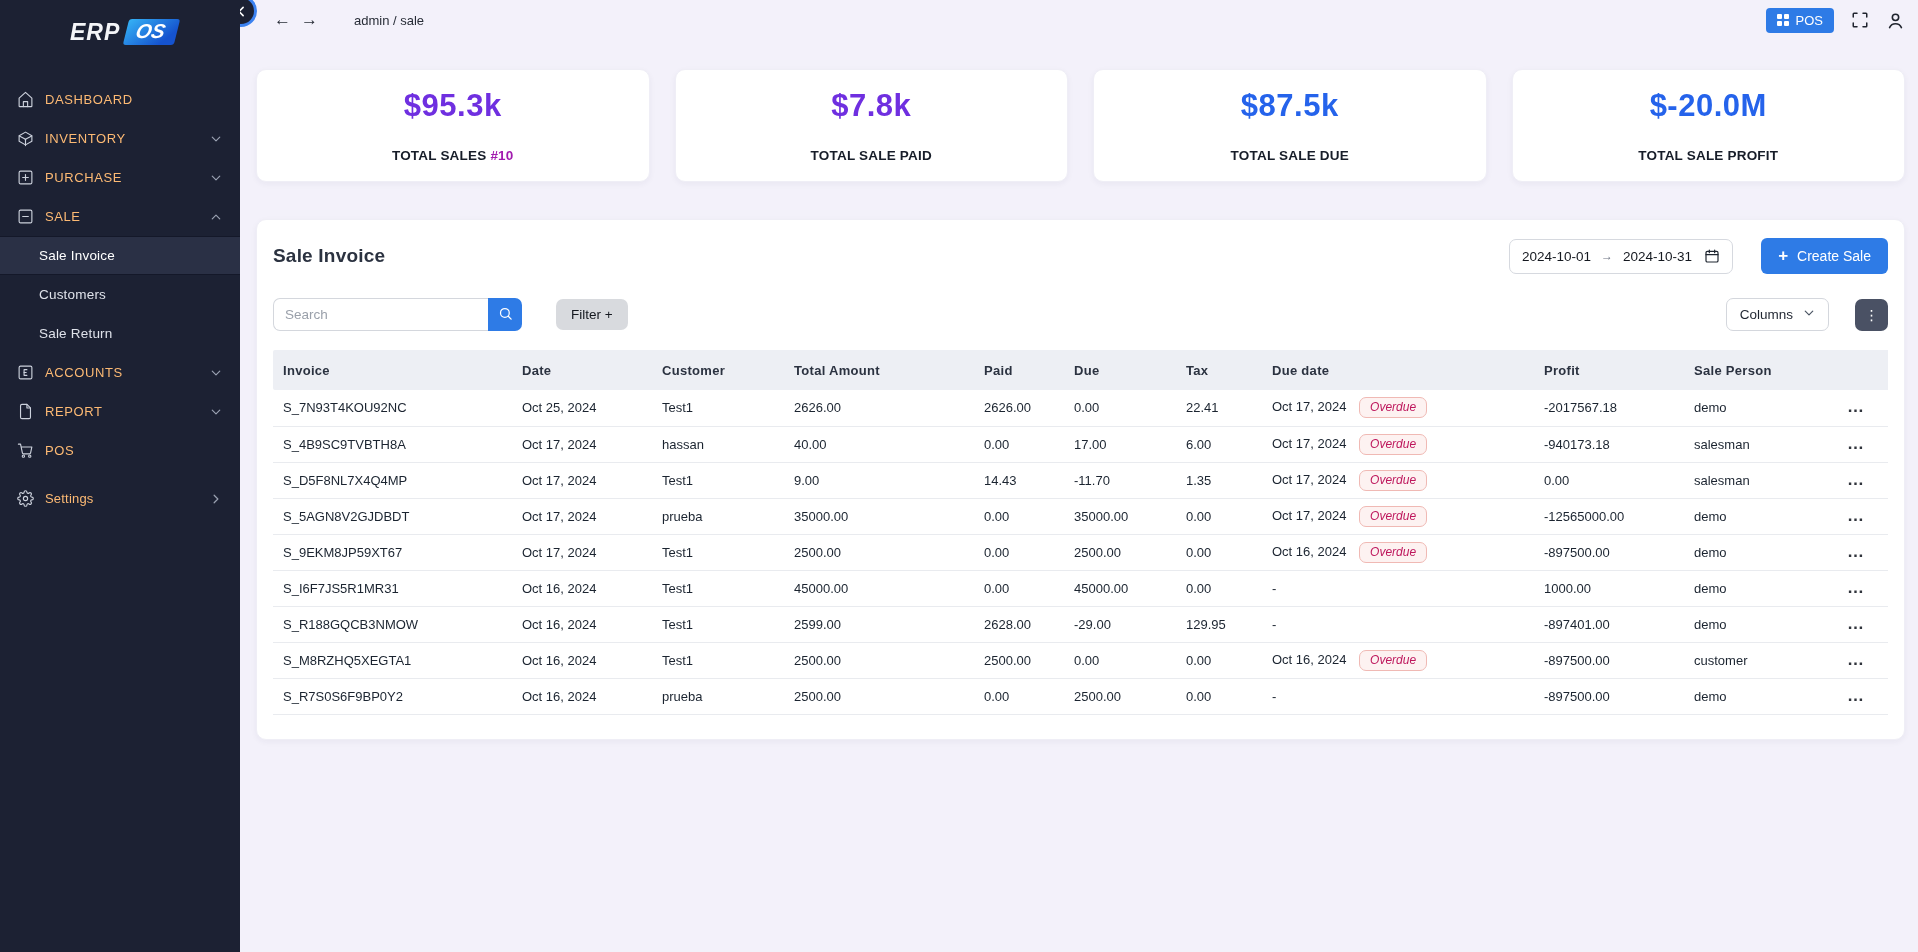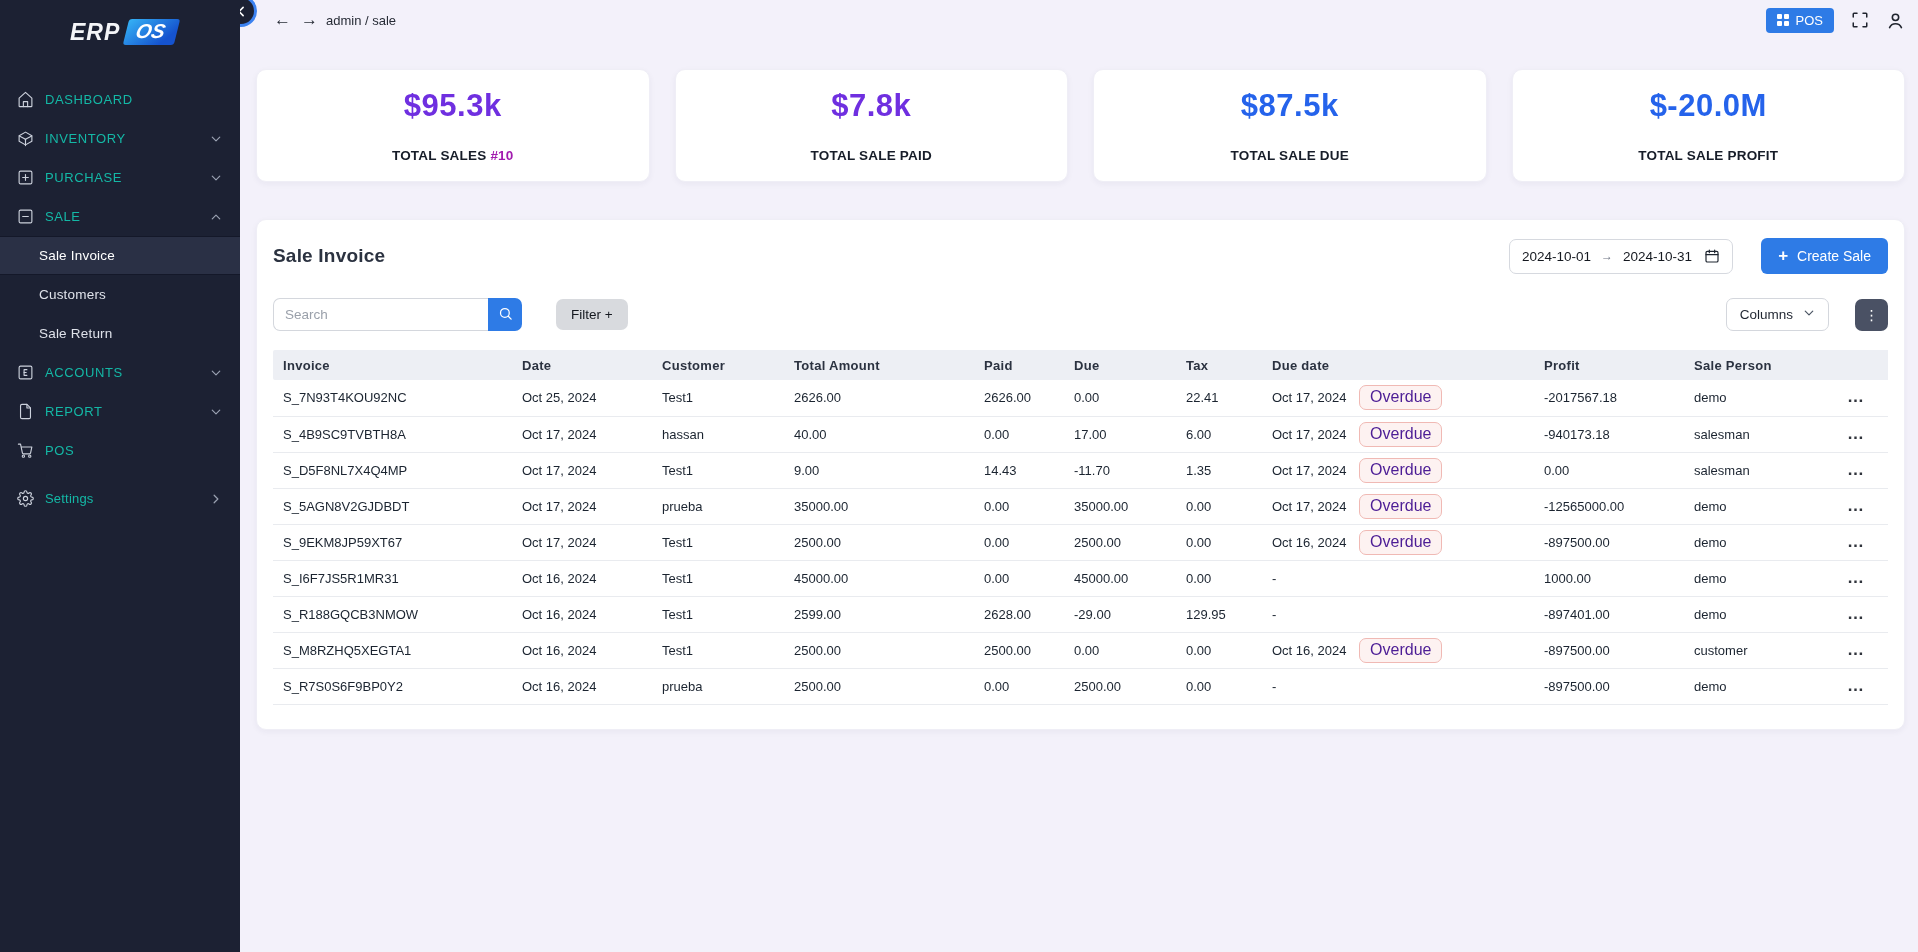--- a/index.html
+++ b/index.html
@@ -21,21 +21,21 @@
   .logo-erp { font-size:23px; font-weight:bold; letter-spacing:1px; color:#f4f5f8; font-style:italic; }
   .logo-os {
     margin-left:6px; padding:1px 12px 2px 10px;
     background:linear-gradient(135deg,#35b2f5 0%,#1553cf 80%);
     transform:skewX(-14deg); border-radius:3px;
     font-size:20px; font-weight:bold; font-style:italic; color:#fff;
   }
   .nav { margin-top:16px; }
   .nav-item {
     height:39px; display:flex; align-items:center; padding:0 18px 0 17px;
-    font-size:13px; letter-spacing:.6px; cursor:pointer; color:#14b8a6;
+    font-size:13px; letter-spacing:.6px; cursor:pointer; color:#fdba74;
   }
   .nav-item .icon { width:17px; height:17px; margin-right:11px; display:inline-flex; align-items:center; justify-content:center; color:#ccd1dc; }
   .nav-item .chev { margin-left:auto; color:#9aa1b2; display:inline-flex; }
   .sub-item {
     height:39px; display:flex; align-items:center; padding-left:39px;
     font-size:13.5px; color:#dfe2ea; cursor:pointer; letter-spacing:.2px;
   }
   .sub-item.active {
     background:#2a3045;
     border-top:1px solid #141829; border-bottom:1px solid #141829;
@@ -49,21 +49,21 @@
 
   
   .topbar { height:40px; display:flex; align-items:center; padding:0 16px 0 0; position:relative; }
   .collapse-btn {
     position:absolute; left:-15px; top:-5px; width:32px; height:32px; border-radius:50%;
     background:#1c2133; border:3px solid #3c82f0; color:#fff;
     display:flex; align-items:center; justify-content:center; cursor:pointer; font-size:14px;
   }
   .nav-arrow { font-size:17px; color:#272c36; margin-left:10px; cursor:pointer; }
   .nav-arrow.first { margin-left:34px; }
-  .breadcrumb { margin-left:8px; font-size:13px; color:#272c36; }
+  .breadcrumb { margin-left:36px; font-size:13px; color:#272c36; }
   .topbar-right { margin-left:auto; display:flex; align-items:center; gap:17px; }
   .pos-btn {
     background:#2e7be6; color:#fff; border:none; border-radius:4px;
     height:25px; padding:0 11px; font-size:13px; display:flex; align-items:center; gap:7px; cursor:pointer;
   }
   .grid-ico { display:grid; grid-template-columns:5px 5px; grid-template-rows:5px 5px; gap:2px; }
   .grid-ico i { background:#fff; border-radius:1px; }
   .tb-ico { display:inline-flex; cursor:pointer; color:#20242e; }
 
   
@@ -123,33 +123,33 @@
     background:#fff; border:1px solid #d4d7dd; border-radius:7px; height:33px;
     padding:0 13px; font-size:13.5px; color:#1f2530; display:flex; align-items:center; gap:10px; cursor:pointer;
   }
   .kebab-btn {
     width:33px; height:32px; background:#4a5164; border:none; border-radius:7px;
     color:#fff; font-size:14px; cursor:pointer; display:flex; align-items:center; justify-content:center;
   }
 
   
   table { border-collapse:collapse; table-layout:fixed; width:1615px; margin-top:19px; }
-  thead tr { background:#edeff4; height:30px; }
+  thead tr { background:#edeff4; height:40px; }
   th {
     text-align:left; font-size:13px; font-weight:bold; color:#2b3240;
     padding:0 0 0 4px; letter-spacing:.3px;
   }
   th:first-child { border-radius:2px 0 0 2px; padding-left:10px; }
   tbody tr { height:36px; border-bottom:1px solid #e9ebef; }
   td { font-size:13px; color:#1b2430; padding-left:4px; white-space:nowrap; overflow:hidden; }
   td:first-child { padding-left:10px; }
   .badge {
     display:inline-block; margin-left:9px; padding:2px 10px 3px 10px;
     border:1px solid #f0b9b4; border-radius:7px; background:#fdf2f1;
-    color:#4c1d95; font-size:16px;
+    color:#be185d; font-size:12px;font-style:italic;
   }
   .row-kebab { font-size:17px; font-weight:bold; color:#30343c; letter-spacing:1px; cursor:pointer; line-height:10px; }
   td.actions { text-align:center; }
 </style>
 </head>
 <body>
 
 <div class="app">
 
   <aside class="sidebar">

